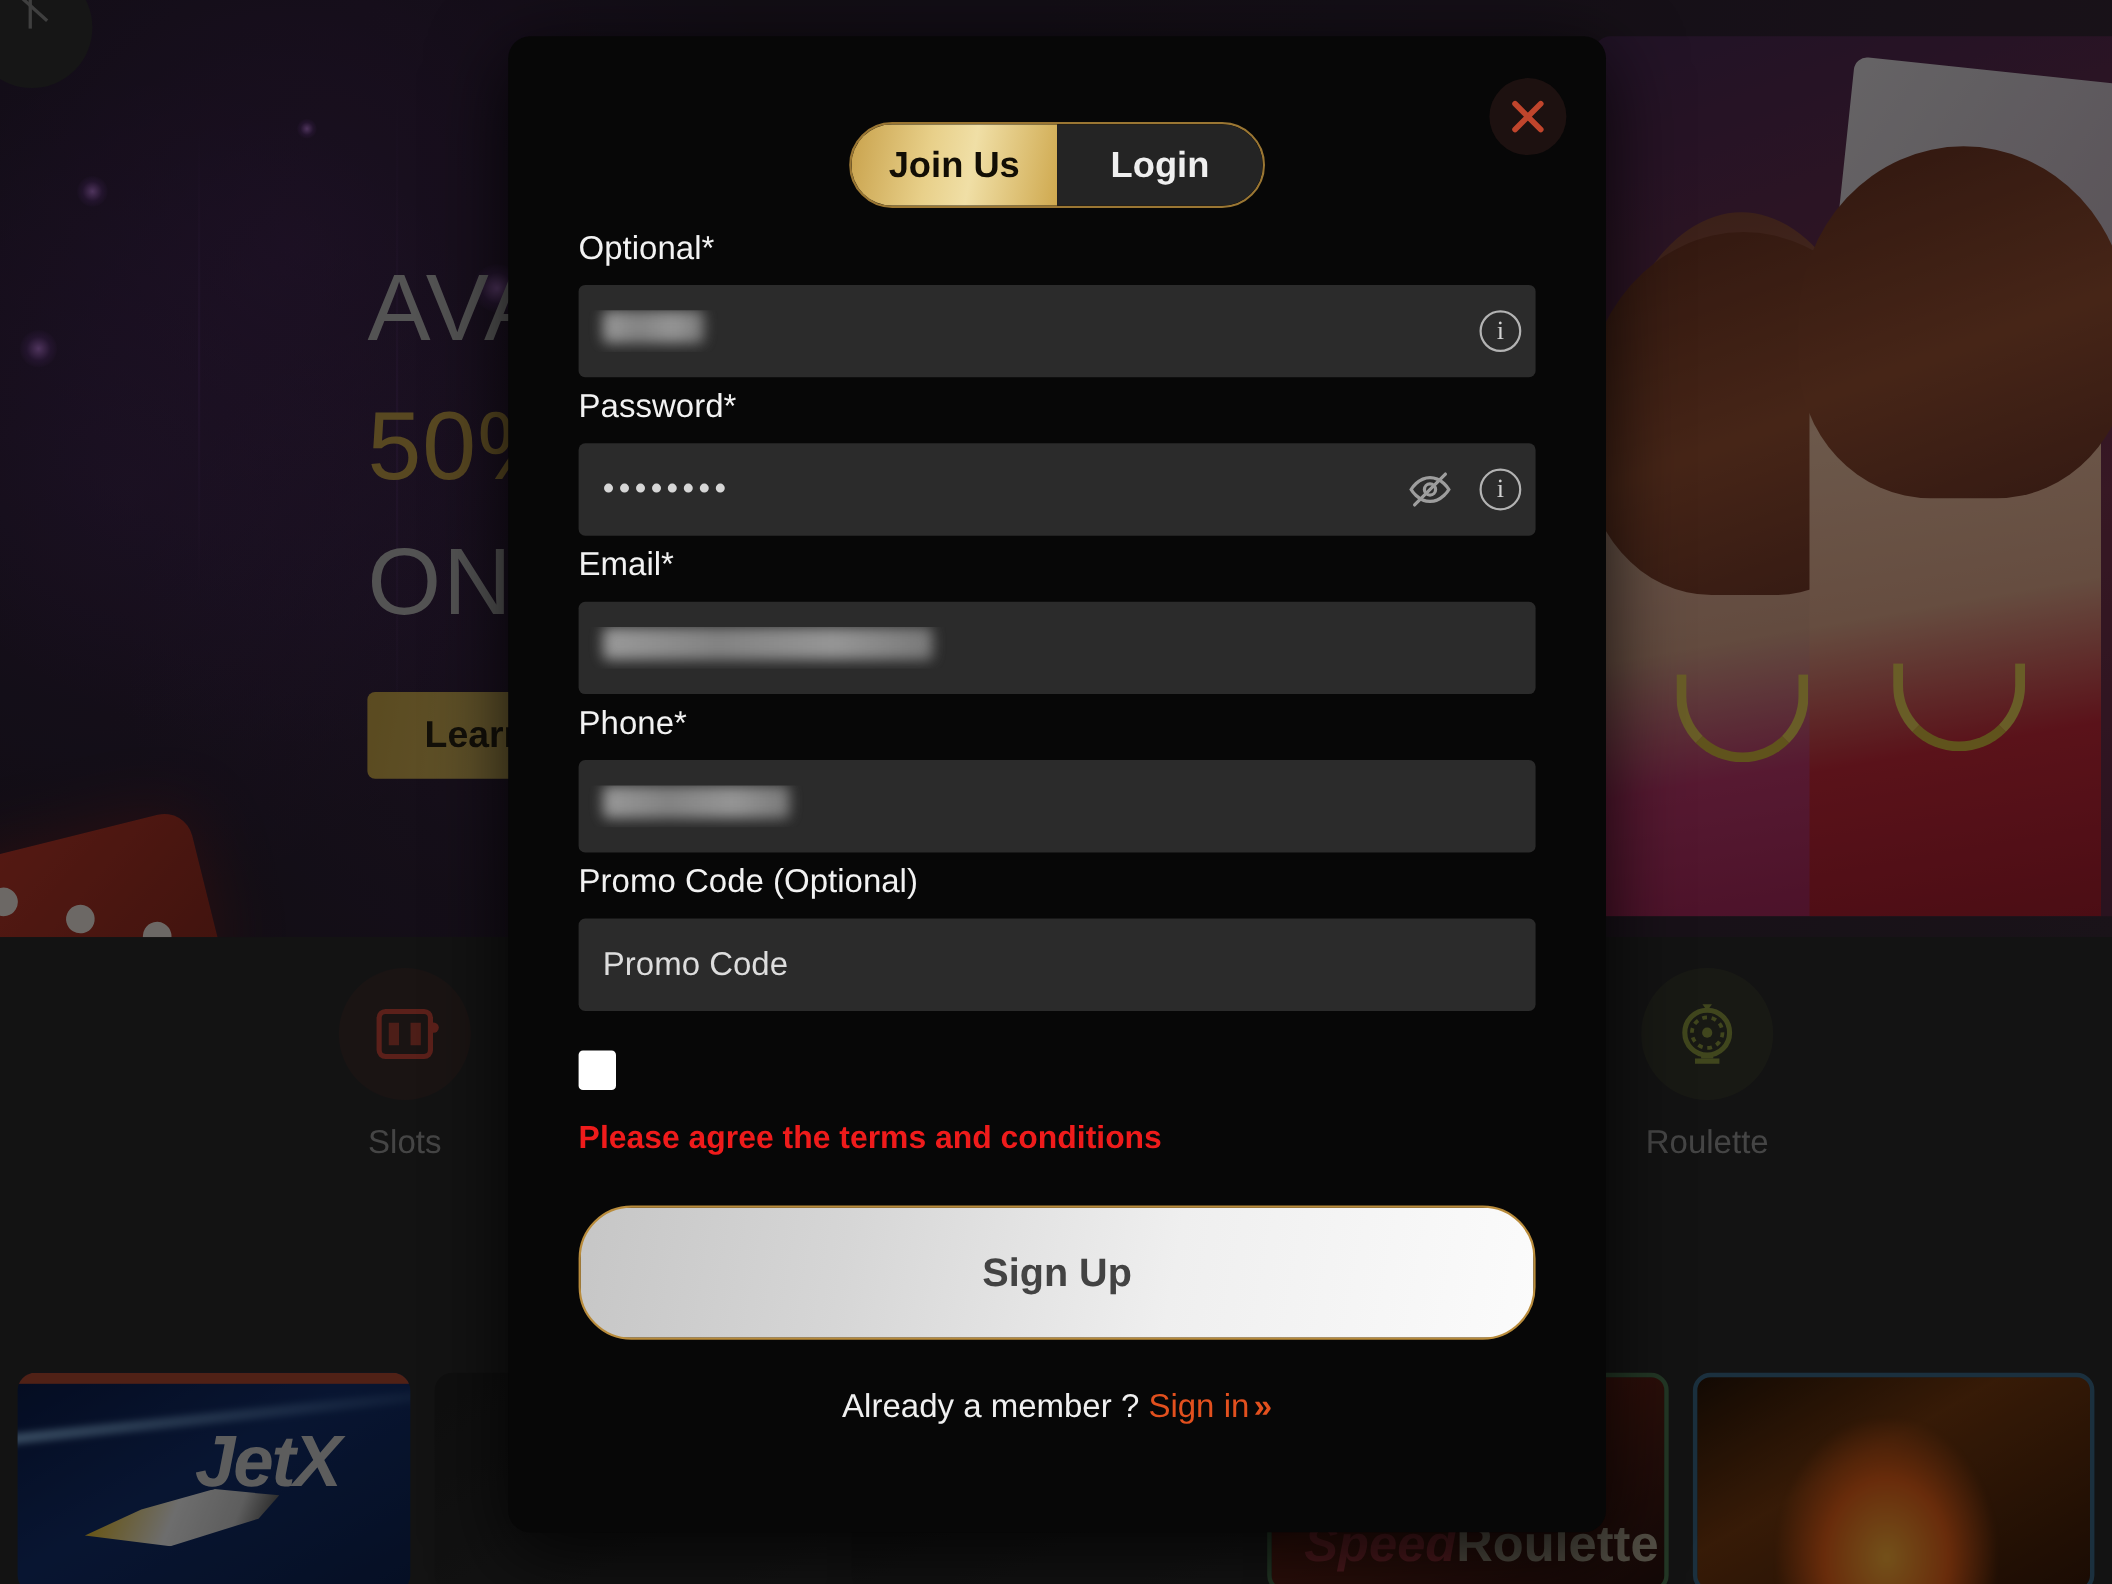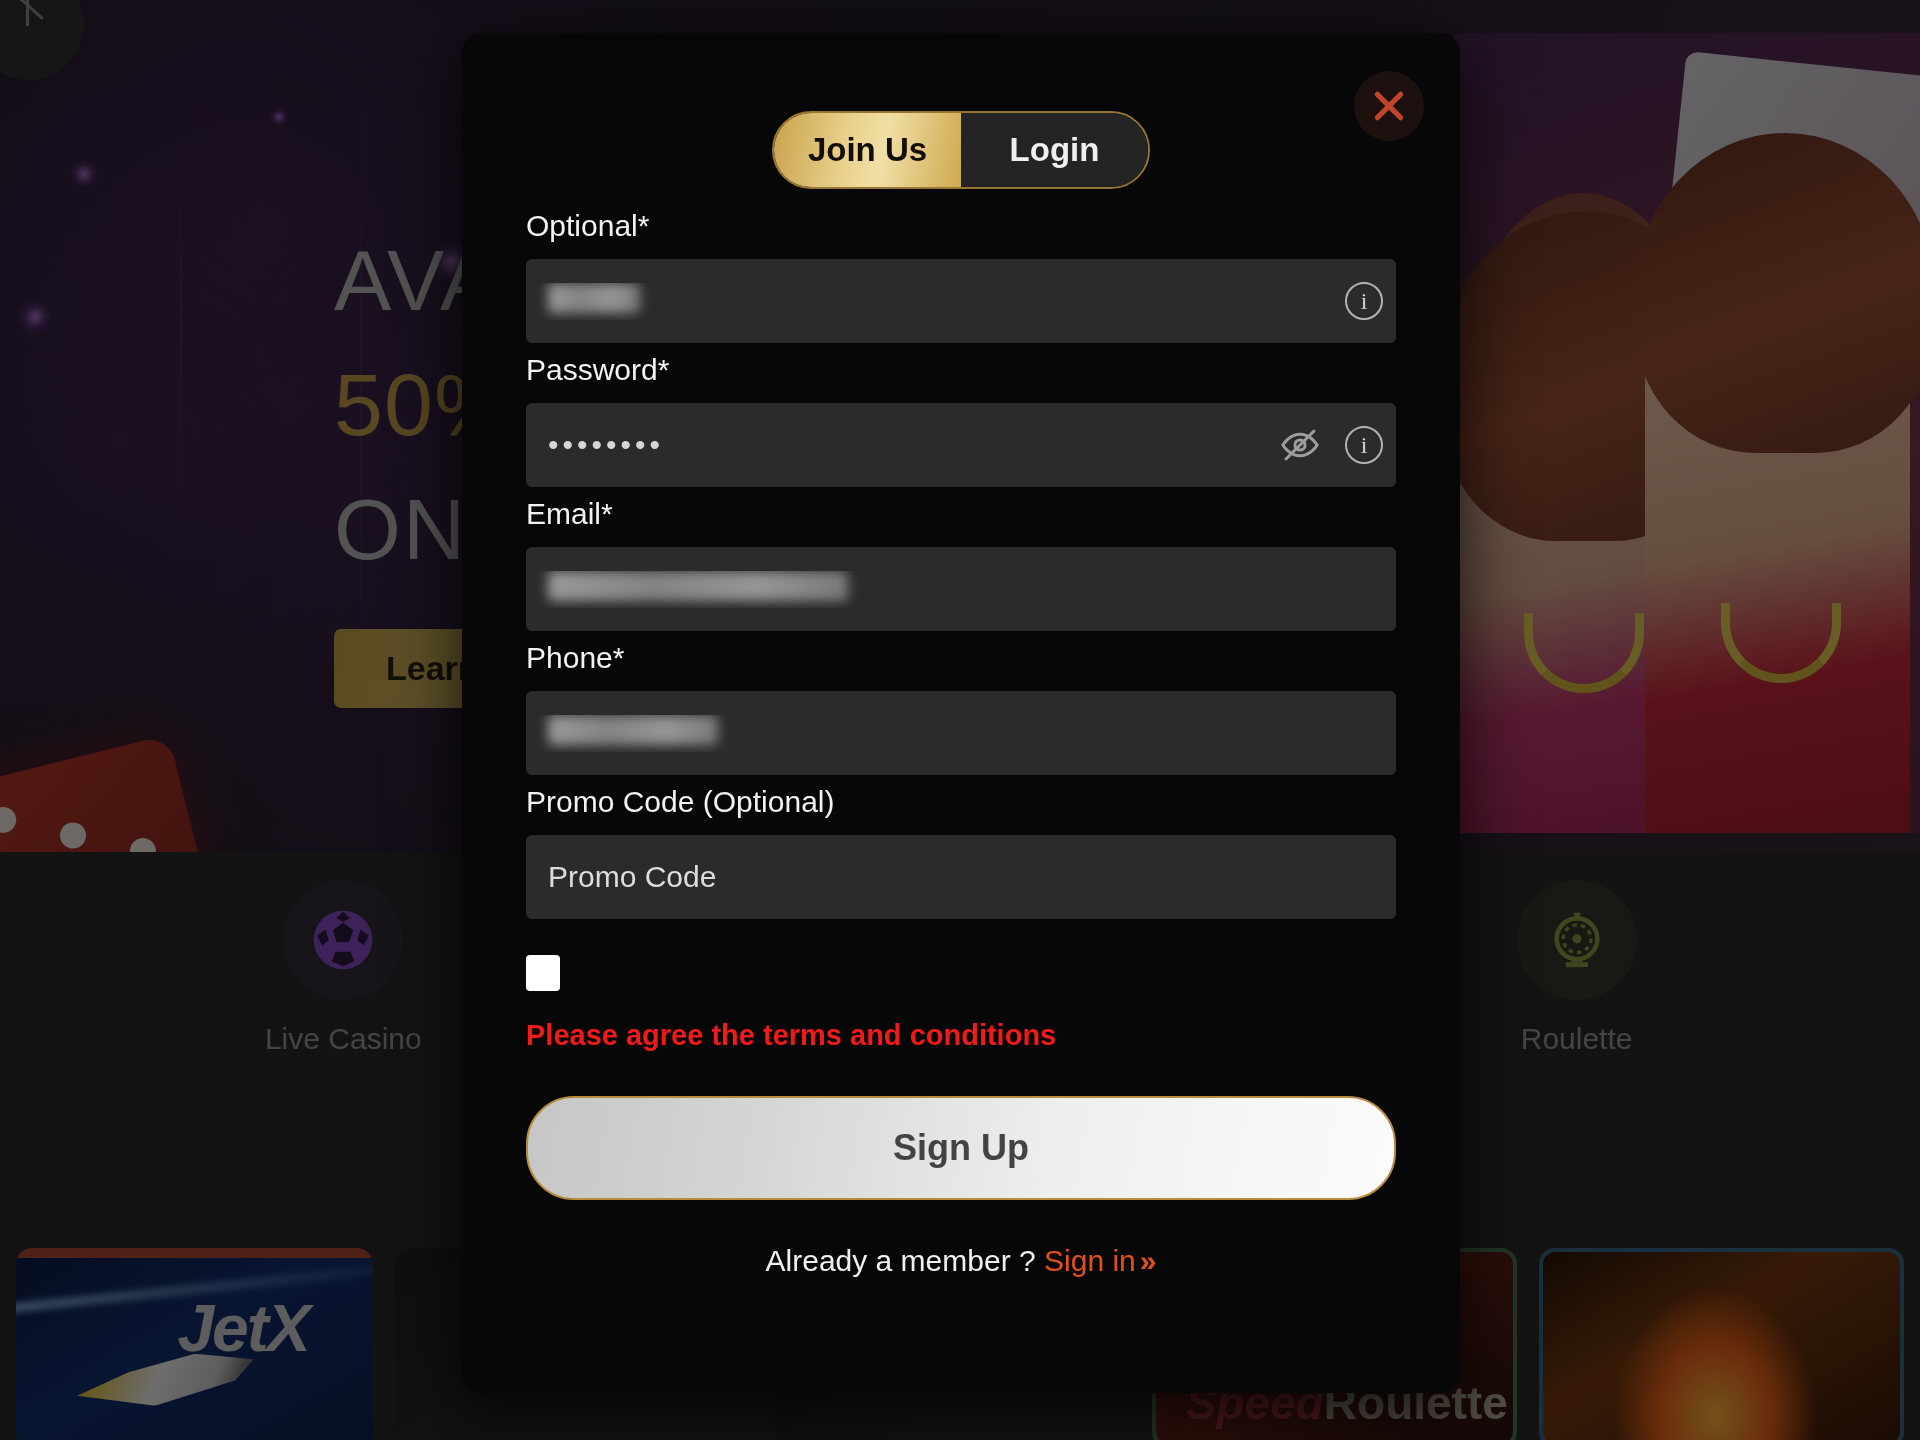--- a/index.html
+++ b/index.html
@@ -250,21 +250,21 @@
   }
   .agree-text {
     margin-left: 38px; font-size: 30px; color: #f0f0f0; white-space: nowrap;
   }
   .agree-text .lnk { color: #e2501e; cursor: pointer; }
   .error-msg {
     margin-top: 28px; font-size: 29px; font-weight: 700; color: #ef1b1b;
   }
 
   .signup-btn {
-    margin-top: 44px; width: 100%; height: 104px; border-radius: 48px;
+    margin-top: 44px; width: 100%; height: 122px; border-radius: 48px;
     border: 2px solid #b98c3c;
     background: linear-gradient(100deg, #c6c6c6 0%, #d6d6d6 28%, #efefef 62%, #fbfbfb 100%);
     color: #434343; font-size: 36px; font-weight: 700;
     display: flex; align-items: center; justify-content: center; cursor: pointer;
   }
 
   .member-row {
     margin-top: 44px; text-align: center; font-size: 30px; color: #f0f0f0;
     white-space: nowrap;
   }
@@ -317,33 +317,20 @@
         <div class="girl girl-b">
           <div class="girl-hair" style="left:-10px;top:-10px;width:300px;height:320px;"></div>
           <div class="necklace" style="left:76px;top:460px;width:120px;height:80px;border-radius:0 0 70px 70px;border-top:none;"></div>
         </div>
       </div>
     </div>
 
     <div class="navstrip">
       <div class="navrow">
 
-        <div class="navitem">
-          <div class="navcircle" style="background:rgba(138,79,199,0.10);">
-            <svg width="74" height="74" viewBox="0 0 24 24">
-              <circle cx="12" cy="12" r="9.5" fill="#8a4fc7"></circle>
-              <path d="M12 6.4l3.3 2.4-1.26 3.9h-4.08L8.7 8.8z" fill="#2d1a3e"></path>
-              <path d="M12 2.8l2.2 2.1-2.2 1.3-2.2-1.3z" fill="#2d1a3e"></path>
-              <path d="M3.6 10.6l2.7-2 1.1 3.4-2.1 1.8z" fill="#2d1a3e"></path>
-              <path d="M20.4 10.6l-1.7 3.2-2.1-1.8 1.1-3.4z" fill="#2d1a3e"></path>
-              <path d="M8.3 18.9l1.3-3.1h4.8l1.3 3.1-3.7 1.6z" fill="#2d1a3e"></path>
-            </svg>
-          </div>
-          <div class="navlabel">Live Casino</div>
-        </div>
 
         <div class="navitem">
           <div class="navcircle" style="background:rgba(201,72,58,0.10);">
             <svg width="70" height="70" viewBox="0 0 24 24">
               <rect x="4" y="5" width="16" height="14" rx="2" fill="none" stroke="#c9483a" stroke-width="1.6"></rect>
               <rect x="7" y="8.5" width="3.2" height="7" fill="#c9483a" opacity="0.8"></rect>
               <rect x="13.8" y="8.5" width="3.2" height="7" fill="#c9483a" opacity="0.8"></rect>
               <circle cx="21" cy="10" r="1.6" fill="#c9483a"></circle>
             </svg>
           </div>

